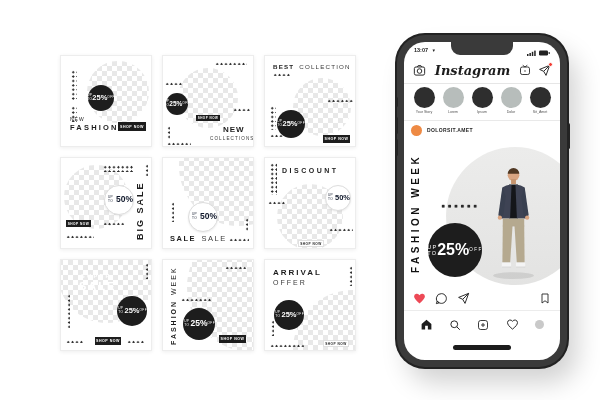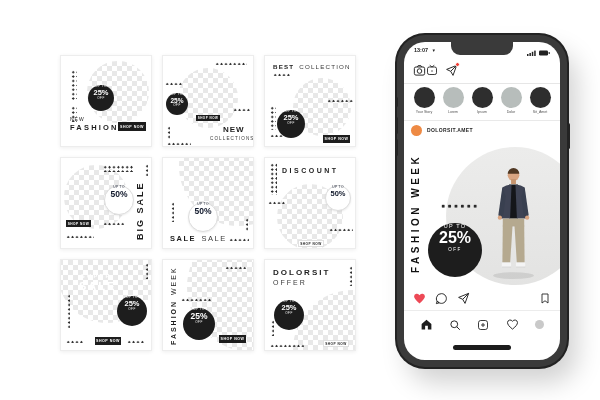--- a/index.html
+++ b/index.html
@@ -11,21 +11,21 @@
   #templates{position:absolute;left:60px;top:55px;width:296px;height:296px}
   .card{position:absolute;width:92px;height:92px;background:#fff;border:1px solid #ededed;
         box-shadow:0 1px 4px rgba(0,0,0,.07);overflow:hidden}
   .checker{background-color:#fff;background-image:
     linear-gradient(45deg,#e8e8e8 25%,transparent 25%,transparent 75%,#e8e8e8 75%),
     linear-gradient(45deg,#e8e8e8 25%,transparent 25%,transparent 75%,#e8e8e8 75%);
     background-size:10px 10px;background-position:0 0,5px 5px}
   .round{border-radius:50%}
   .dts{background-image:radial-gradient(circle,#2a2a2a 1px,transparent 1.25px);background-size:4.4px 4.4px}
   .dts.big{background-image:radial-gradient(circle,#2a2a2a 1.6px,transparent 1.85px);background-size:6.4px 6.4px}
-  .badge{border-radius:50%;display:flex;flex-direction:column;align-items:center;justify-content:flex-start;
+  .badge{border-radius:50%;display:flex;flex-direction:row;align-items:center;justify-content:center;
          text-align:center;line-height:1.12}
   .badge.dark{background:var(--ink,#1d1d1d);color:#fff}
   .badge.lt{background:#fff;border:1px solid #ddd;color:#0f172a;box-shadow:0 1px 2px rgba(0,0,0,.08)}
   .badge .t{font-size:3.2px;letter-spacing:.4px}
   .badge .v{font-size:7.5px;font-weight:700}
   .badge .o{font-size:3px;letter-spacing:.5px}
   .badge.lg .t{font-size:5.5px;letter-spacing:1.2px}
   .badge.lg .v{font-size:16px;font-weight:700}
   .badge.lg .o{font-size:4.5px;letter-spacing:1.5px}
   .shop{display:flex;align-items:center;justify-content:center;font-size:3.6px;letter-spacing:.5px;font-weight:700}
@@ -196,21 +196,21 @@
       <div class="abs badge dark" style="left:20px;top:48px;width:32px;height:32px">
         <span class="t">UP TO</span>
         <span class="v" style="font-size:8.5px">25%</span>
         <span class="o">OFF</span>
       </div>
       <div class="abs shop dark" style="left:56px;top:75px;width:27px;height:8px">SHOP NOW</div>
     </div>
 
     <div class="card" style="left:204px;top:204px">
       <div class="abs checker round" style="left:28px;top:30px;width:120px;height:120px"></div>
-      <div class="abs ttl-b" style="left:8px;top:8px;font-size:8px;letter-spacing:2px">DOLORSIT</div>
+      <div class="abs ttl-b" style="left:8px;top:8px;font-size:8px;letter-spacing:2px">ARRIVAL</div>
       <div class="abs ttl-l" style="left:8px;top:19px;font-size:7px;letter-spacing:2px">OFFER</div>
       <div class="abs dts" style="left:84px;top:6px;width:3px;height:20px"></div>
       <div class="abs badge dark" style="left:9px;top:40px;width:30px;height:30px">
         <span class="t">UP TO</span>
         <span class="v">25%</span>
         <span class="o">OFF</span>
       </div>
       <div class="abs dts" style="left:6px;top:60px;width:3px;height:16px"></div>
       <div class="abs dts" style="left:5px;top:84px;width:34px;height:3px"></div>
       <div class="abs shop lt" style="left:58px;top:80px;width:26px;height:7px;font-size:3.2px">SHOP NOW</div>
@@ -246,20 +246,21 @@
       </div>
 
       <div class="ig-header">
         <span class="hicon">
           <svg width="13" height="13" viewBox="0 0 24 24" fill="none" stroke="#262626" stroke-width="1.8">
             <rect x="2.5" y="5.5" width="19" height="15" rx="3"></rect>
               <circle cx="12" cy="13" r="4.2"></circle>
               <path d="M8 5.5 L9.5 3 h5 L16 5.5"></path>
           </svg>
         </span>
+        <span class="logo">Instagram</span>
         <span class="hicon" style="margin-right:7px">
           <svg width="12" height="12" viewBox="0 0 24 24" fill="none" stroke="#262626" stroke-width="1.8">
             <rect x="3" y="6" width="18" height="15" rx="3.5"></rect>
               <path d="M7.5 2.5 L12 6 L16.5 2.5"></path>
               <circle cx="12" cy="14" r="1.4" fill="#262626" stroke="none"></circle>
           </svg>
         </span>
         <span class="hicon">
           <svg width="13" height="13" viewBox="0 0 24 24" fill="none" stroke="#262626" stroke-width="1.8">
             <path d="M21.5 2.5 L10.5 13.5 M21.5 2.5 L14.8 21 L10.5 13.5 L3 10 Z" stroke-linejoin="round"></path>

